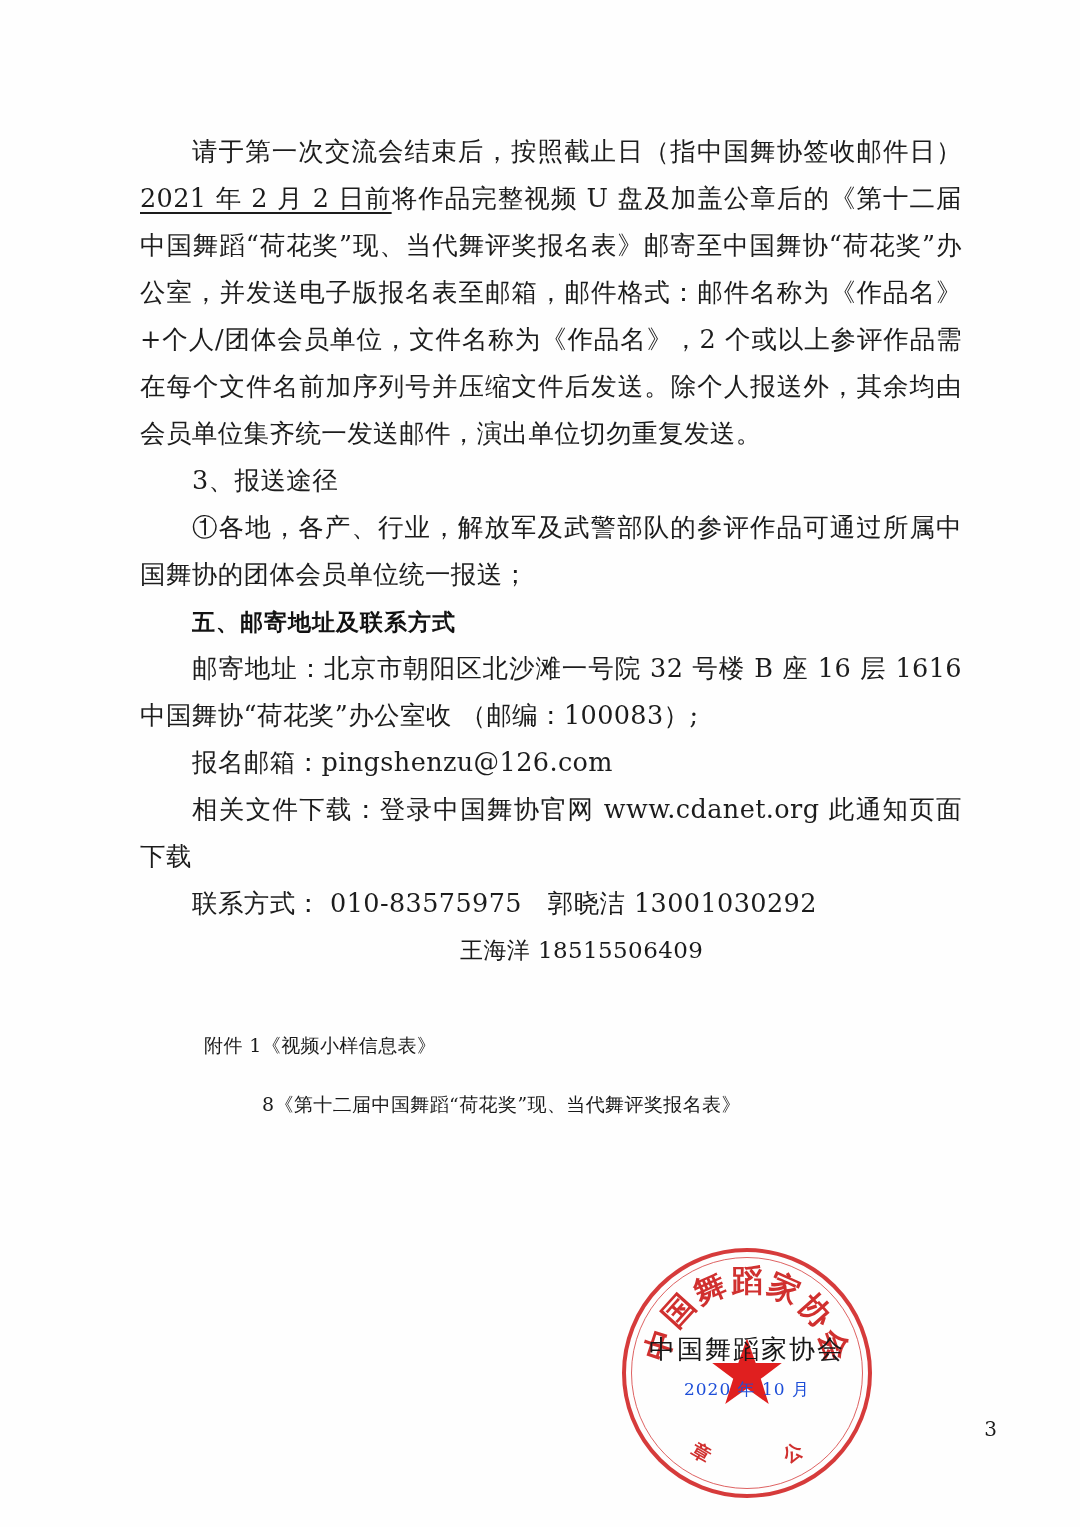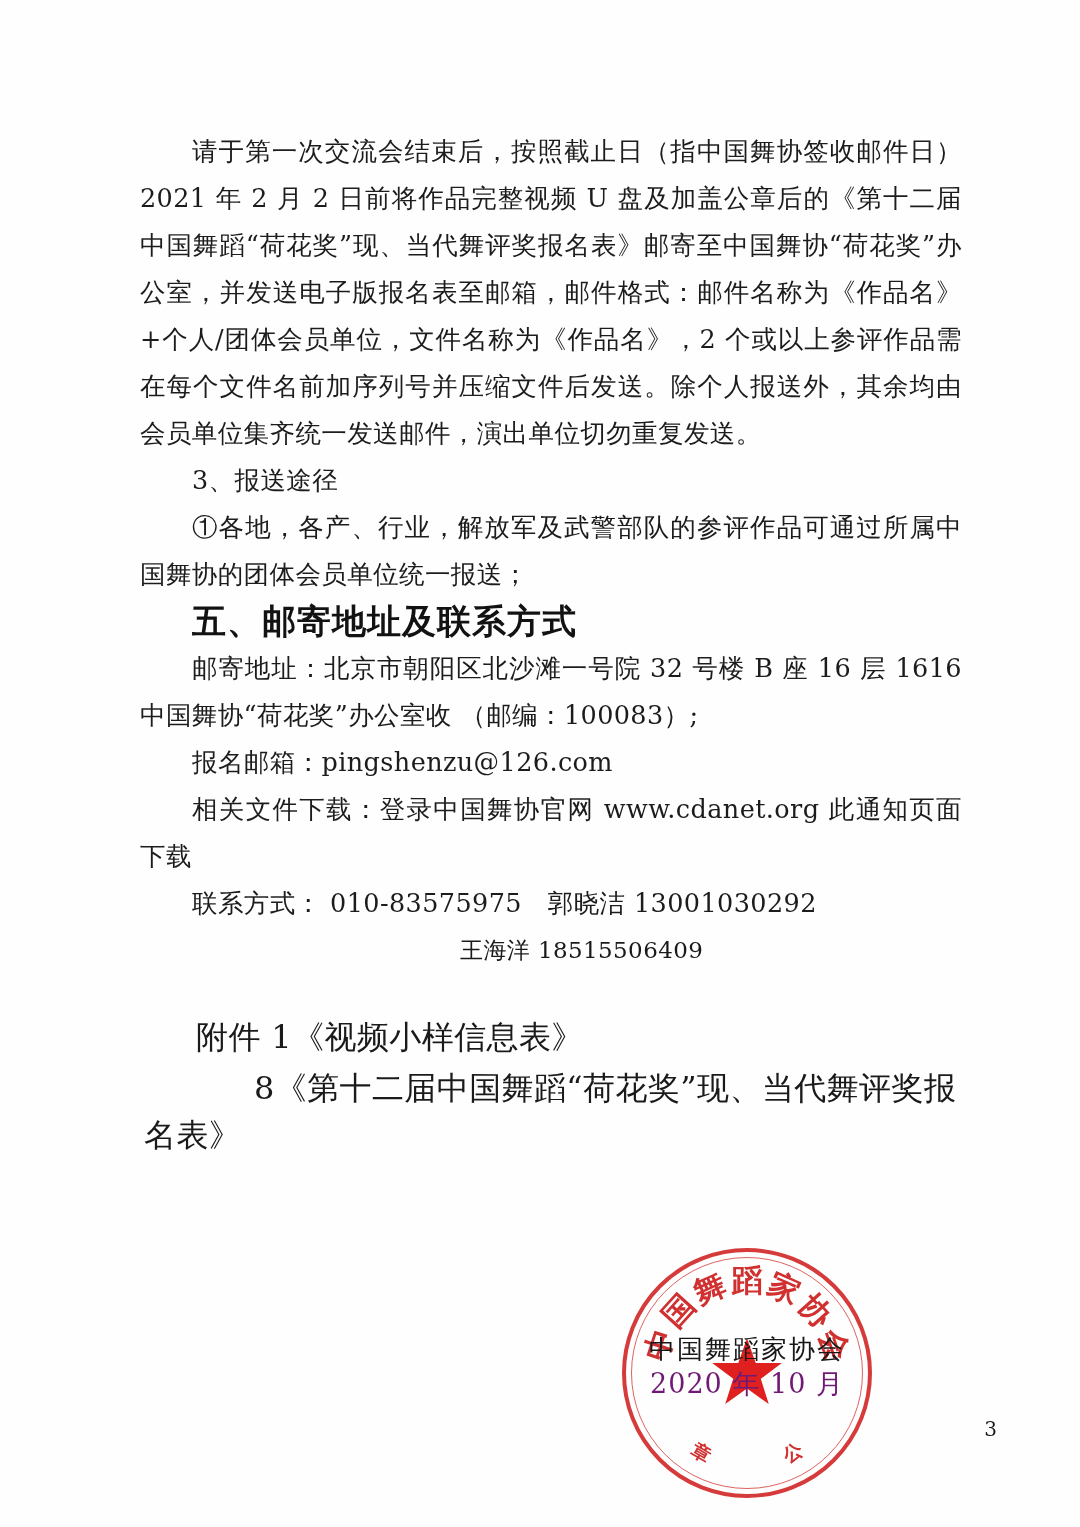--- a/index.html
+++ b/index.html
@@ -37,39 +37,40 @@
     letter-spacing: 0.4px;
     margin: 0;
     color: #1c1c1c;
   }
 
   .indent2 {
     text-indent: 52px;
   }
 
   .heading-bold {
-    font-size: 34px;
+    font-size: 23px;
     line-height: 47px;
     font-weight: 700;
     text-indent: 52px;
     margin: 0;
     letter-spacing: 1px;
     color: #121212;
   }
 
   .underlined {
+    text-decoration: underline;
     text-underline-offset: 5px;
     text-decoration-thickness: 1.6px;
   }
   .block-gap-md { height: 36px; }
 
   .attach-line {
-    font-size: 32px;
-    line-height: 47px;
-    margin: 4px;
+    font-size: 19px;
+    line-height: 47px;
+    margin: 12px;
     text-indent: 52px;
     letter-spacing: 0.4px;
   }
   .attach-line.second {
     text-indent: 110px;
   }
 
   .contact-second {
     font-size: 23px;
     line-height: 47px;
@@ -154,25 +155,25 @@
     top: 84px;
     transform: translateX(-50%);
     font-size: 26px;
     letter-spacing: 2px;
     color: #171717;
     white-space: nowrap;
   }
   .seal-overlay-date {
     position: absolute;
     left: 50%;
-    top: 118px;
+    top: 130px;
     transform: translateX(-50%);
-    font-size: 27px;
+    font-size: 17px;
     letter-spacing: 1px;
-    color: #701a75;
+    color: #1d4ed8;
     white-space: nowrap;
   }
 
   .page-number {
     position: absolute;
     right: 83px;
     top: 1417px;
     font-size: 20px;
     color: #1a1a1a;
     font-family: "DejaVu Serif", serif;

